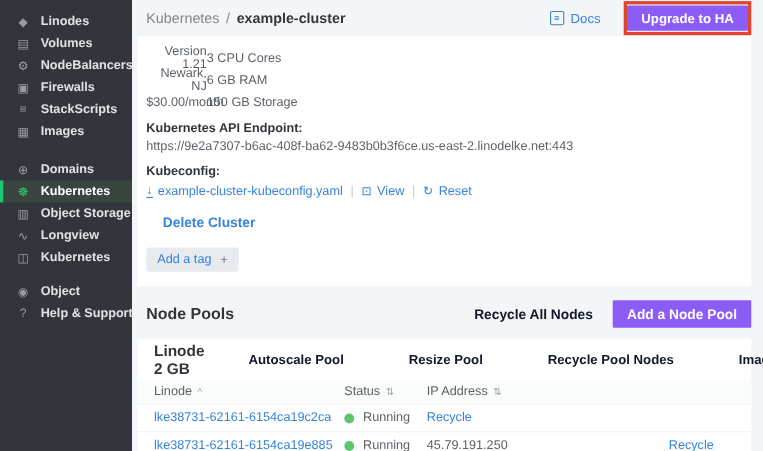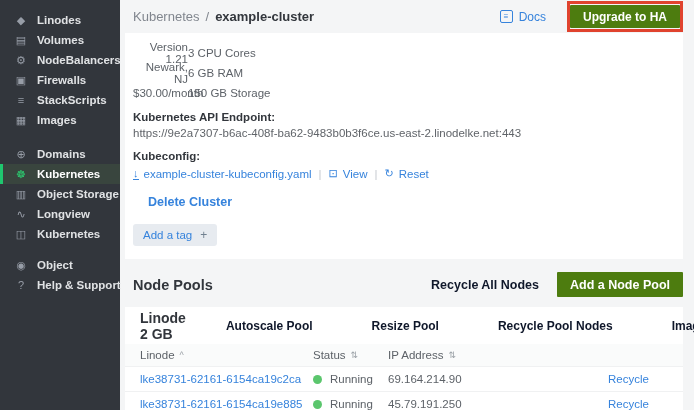--- a/index.html
+++ b/index.html
@@ -27,21 +27,21 @@
   .content { flex: 1; min-width: 0; display: flex; flex-direction: column; }
   .topbar { height: 33px; flex: none; display: flex; align-items: center; padding: 0 14px 0 13px; }
   .breadcrumb { display: flex; align-items: center; gap: 6px; font-size: 13px; color: #81868e; }
   .crumb-current { color: #32363c; font-weight: 700; }
   .topbar-right { margin-left: auto; display: flex; align-items: center; gap: 24px; }
   .docs-link { display: flex; align-items: center; gap: 6px; color: #3683dc; font-size: 12px; cursor: pointer; }
   .docs-ic { width: 13px; height: 13px; border: 1px solid #3683dc; border-radius: 2px;
              font-size: 8px; display: flex; align-items: center; justify-content: center; }
   .upgrade-wrap { position: relative; }
   .btn-primary {
-    background: #4d7c0f; color: #fff; border: none; font-family: inherit;
+    background: #8b5cf6; color: #fff; border: none; font-family: inherit;
     font-size: 12px; font-weight: 700; height: 23px; padding: 0 13px;
     border-radius: 1px; cursor: pointer;
   }
   .annotation { position: absolute; inset: -4px -3px; border: 3px solid #e0432e; pointer-events: none; }
 
   .card { background: #fff; margin: 0 11px 0 5px; }
   .summary-card { padding: 10px 8px 13px; }
   .sum-row { display: flex; align-items: center; height: 20px; font-size: 11.5px; color: #5d6268; }
   .sum-c1 { width: 55px; text-align: right; }
   .section-label { font-size: 11.5px; font-weight: 700; color: #32363c; }
@@ -246,21 +246,20 @@
         </span>
         <span class="col-action"></span>
       </div>
 
       <div class="trow">
         <span class="col-linode"><span class="node-link">lke38731-62161-6154ca19c2ca</span></span>
         <span class="col-status status-cell">
           <span class="dot"></span>
           <span>Running</span>
         </span>
-        <span class="col-ip">69.164.214.90</span>
         <span class="col-action"><span class="recycle">Recycle</span></span>
       </div>
 
       <div class="trow">
         <span class="col-linode"><span class="node-link">lke38731-62161-6154ca19e885</span></span>
         <span class="col-status status-cell">
           <span class="dot"></span>
           <span>Running</span>
         </span>
         <span class="col-ip">45.79.191.250</span>

